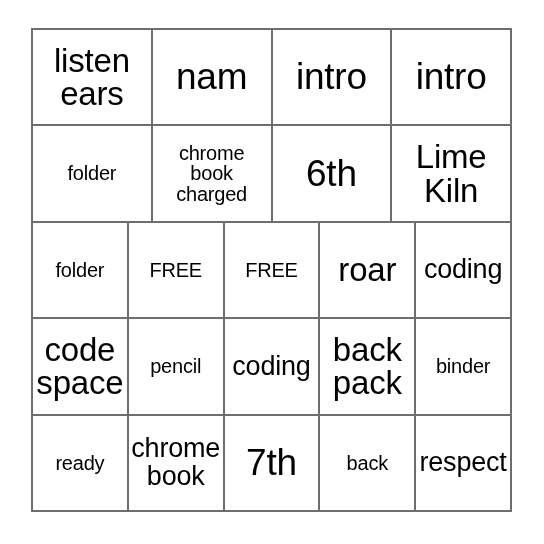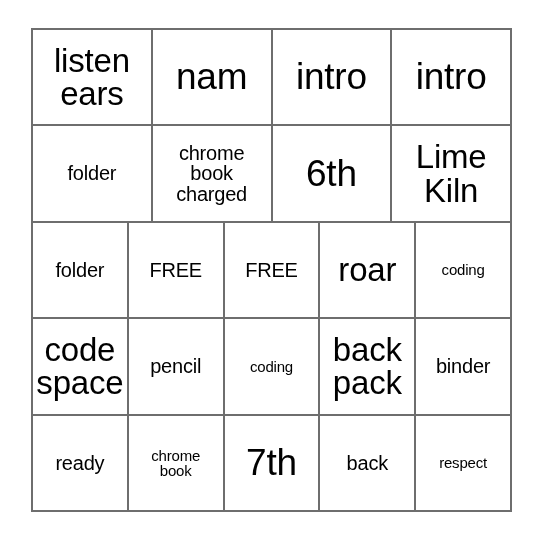--- a/index.html
+++ b/index.html
@@ -56,21 +56,21 @@
     line-height: 1.02;
     white-space: pre-line;
     font-weight: normal;
     letter-spacing: -0.2px;
   }
 
   
   .fs-xl  { font-size: 37px; }
   .fs-lg  { font-size: 33px; }
   .fs-md  { font-size: 20px; }
-  .fs-sm  { font-size: 15px; }
+  .fs-sm  { font-size: 27px; }
   .fs-xs  { font-size: 20px; }
 </style>
 </head>
 <body>
 
 <div id="bingo-card">
     <div class="bingo-row">
       <div class="bingo-cell">
         <span class="cell-text fs-lg">listen
 ears</span>

